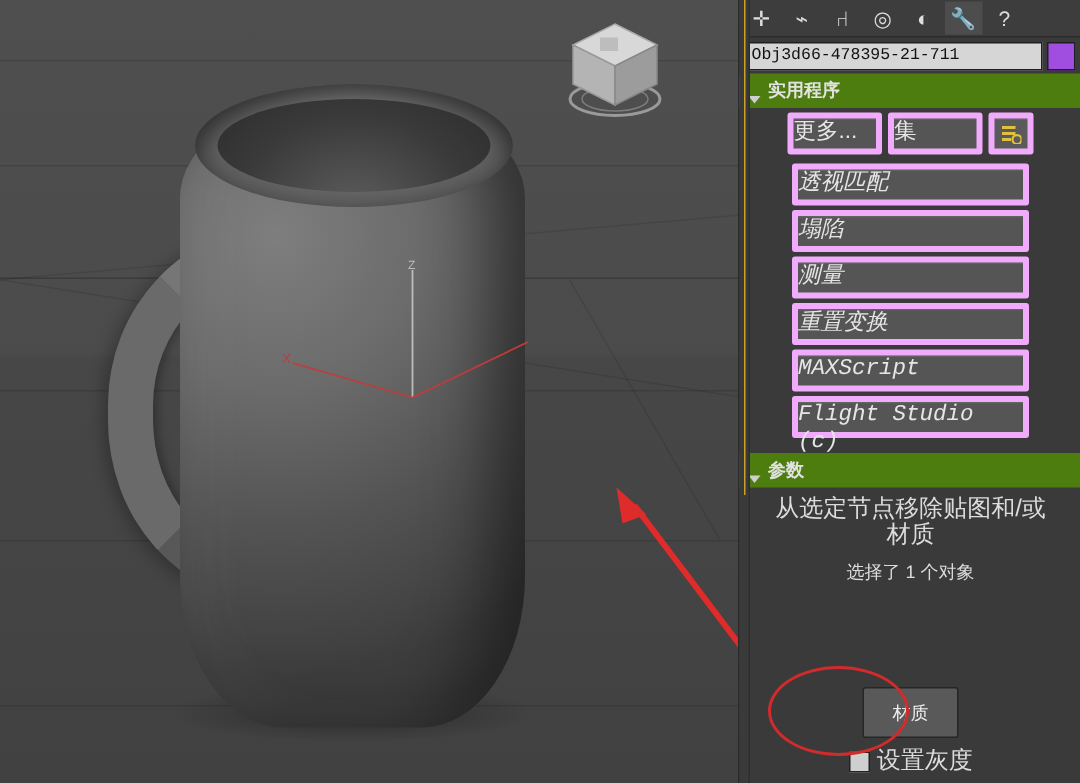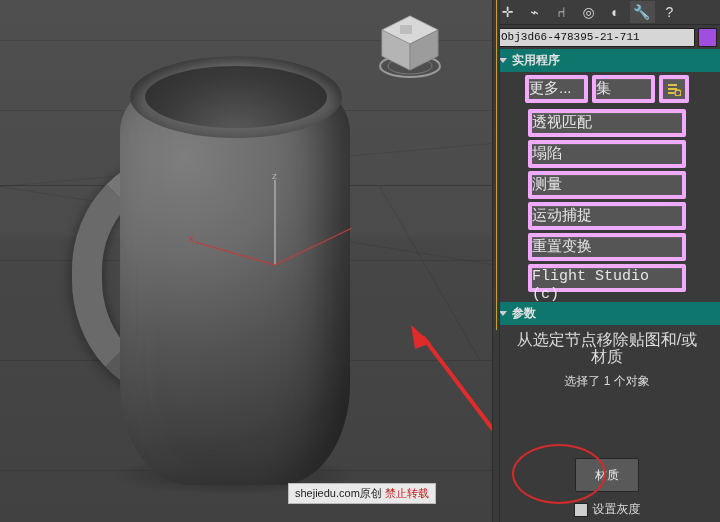--- a/index.html
+++ b/index.html
@@ -77,47 +77,47 @@
   .tb-btn.active{background:#4d4d4d;}
   .namerow{display:flex;align-items:center;gap:3px;padding:3px 4px 2px 4px;}
   .nameinput{
     flex:1;height:17px;background:#d6d6d6;border:1px solid #1f1f1f;color:#111;
     font-family:"Liberation Mono",monospace;font-size:11px;padding:0 3px;line-height:17px;
     white-space:nowrap;overflow:hidden;
   }
   .colorchip{width:17px;height:17px;background:#a04ee0;border:1px solid #1f1f1f;}
 
   .rollout-head{
-    display:flex;align-items:center;gap:5px;padding:3px 6px;color:#e2e2e2;font-size:12px;
-    font-weight:bold;background:#0f766e;
+    display:flex;align-items:flex-end;gap:5px;padding:3px 6px;color:#e2e2e2;font-size:12px;
+    font-weight:bold;background:#4d7c0f;
   }
   .tri{width:0;height:0;border-left:5px solid #cfcfcf;border-top:4px solid transparent;border-bottom:4px solid transparent;}
   .tri.open{border-left:4px solid transparent;border-right:4px solid transparent;border-top:5px solid #cfcfcf;border-bottom:none;}
 
   .btnrow{display:flex;gap:4px;padding:3px 8px;align-items:center;}
   .mbtn{
     background:#555;border:4px solid #f0abfc;color:#e6e6e6;font-size:15px;
     height:20px;line-height:18px;text-align:left;border-radius:2px;
     box-shadow:inset 0 1px 0 rgba(255,255,255,.08);
   }
-  .mbtn.wide{display:block;margin:3px auto;width:150px;}
+  .mbtn.wide{display:block;margin:3px auto;width:150px;font-style:italic;}
   .mbtn.small{width:55px;}
   .mbtn.icon{width:22px;background:#5a5a5a;display:flex;align-items:center;justify-content:center;}
   .mono{font-family:"Liberation Mono",monospace;}
 
   .param-text{color:#dcdcdc;font-size:16px;text-align:center;line-height:17px;padding:6px 10px 0 10px;}
   .param-sel{color:#dcdcdc;font-size:12px;text-align:center;padding-top:8px;}
 
   .bottomrow{position:absolute;left:0;bottom:30px;width:228px;display:flex;gap:8px;justify-content:center;}
   .bigbtn{
     width:62px;height:32px;background:#595959;border:1px solid #262626;color:#ececec;
     font-size:12px;display:flex;align-items:center;justify-content:center;border-radius:2px;
   }
   .bigbtn.dashed{border:1px dashed #cfcfcf;}
-  .chkrow{position:absolute;left:0;bottom:4px;width:228px;display:flex;align-items:center;justify-content:center;gap:5px;color:#dcdcdc;font-size:12px;}
+  .chkrow{position:absolute;left:0;bottom:4px;width:228px;display:flex;align-items:center;justify-content:center;gap:5px;color:#dcdcdc;font-size:16px;}
   .chk{width:12px;height:12px;background:#cfcfcf;border:1px solid #222;}
   .circle-annot{position:absolute;left:19px;bottom:18px;width:90px;height:56px;border:2px solid #d12b2b;border-radius:50%;}
   .leftstrip{position:absolute;left:0;top:0;width:6px;height:522px;background:#3a3a3a;border-right:1px solid #2e2e2e;}
   .yellowline{position:absolute;left:3px;top:0;width:1px;height:330px;background:#c9a227;}
 </style>
 </head>
 <body>
 
 <div id="root">
 
@@ -154,23 +154,20 @@
       <polygon points="12,22 40,36 40,62 12,48" fill="#b4b4b4" stroke="#999"></polygon>
       <polygon points="68,22 40,36 40,62 68,48" fill="#9c9c9c" stroke="#888"></polygon>
       <rect x="30" y="17" width="12" height="9" fill="#bdbdbd"></rect>
     </svg>
 
     <svg class="annot-arrow" width="110" height="130" viewBox="0 0 110 130">
       <line x1="98" y1="118" x2="18" y2="12" stroke="#e02b2b" stroke-width="4"></line>
       <polygon points="6,0 26,18 10,24" fill="#e02b2b"></polygon>
     </svg>
 
-    <div class="watermark">
-      <span>shejiedu.com</span><span>原创 </span><span class="red">禁止转载</span>
-    </div>
   </div>
 
   <div class="panel">
     <div class="leftstrip"></div>
     <div class="yellowline"></div>
 
     <div class="panel-toolbar">
       <div class="tb-btn">✛</div>
       <div class="tb-btn">⌁</div>
       <div class="tb-btn">⑁</div>
@@ -199,22 +196,22 @@
             <rect x="1" y="6" width="9" height="2" fill="#e0c040"></rect>
             <rect x="1" y="10" width="6" height="2" fill="#e0c040"></rect>
             <circle cx="11" cy="11" r="3" fill="none" stroke="#e0c040" stroke-width="1.5"></circle>
           </svg>
       </div>
     </div>
 
     <div class="mbtn wide">透视匹配</div>
     <div class="mbtn wide">塌陷</div>
     <div class="mbtn wide">测量</div>
-    <div class="mbtn wide">运动捕捉</div>
     <div class="mbtn wide">重置变换</div>
+    <div class="mbtn wide mono">MAXScript</div>
     <div class="mbtn wide mono">Flight Studio (c)</div>
 
     <div class="rollout-head" style="margin-top:10px;">
       <span class="tri open"></span>
       <span>参数</span>
     </div>
 
     <div class="param-text">从选定节点移除贴图和/或</div>
     <div class="param-text" style="padding-top:0;">材质</div>
     <div class="param-sel">选择了 1 个对象</div>

